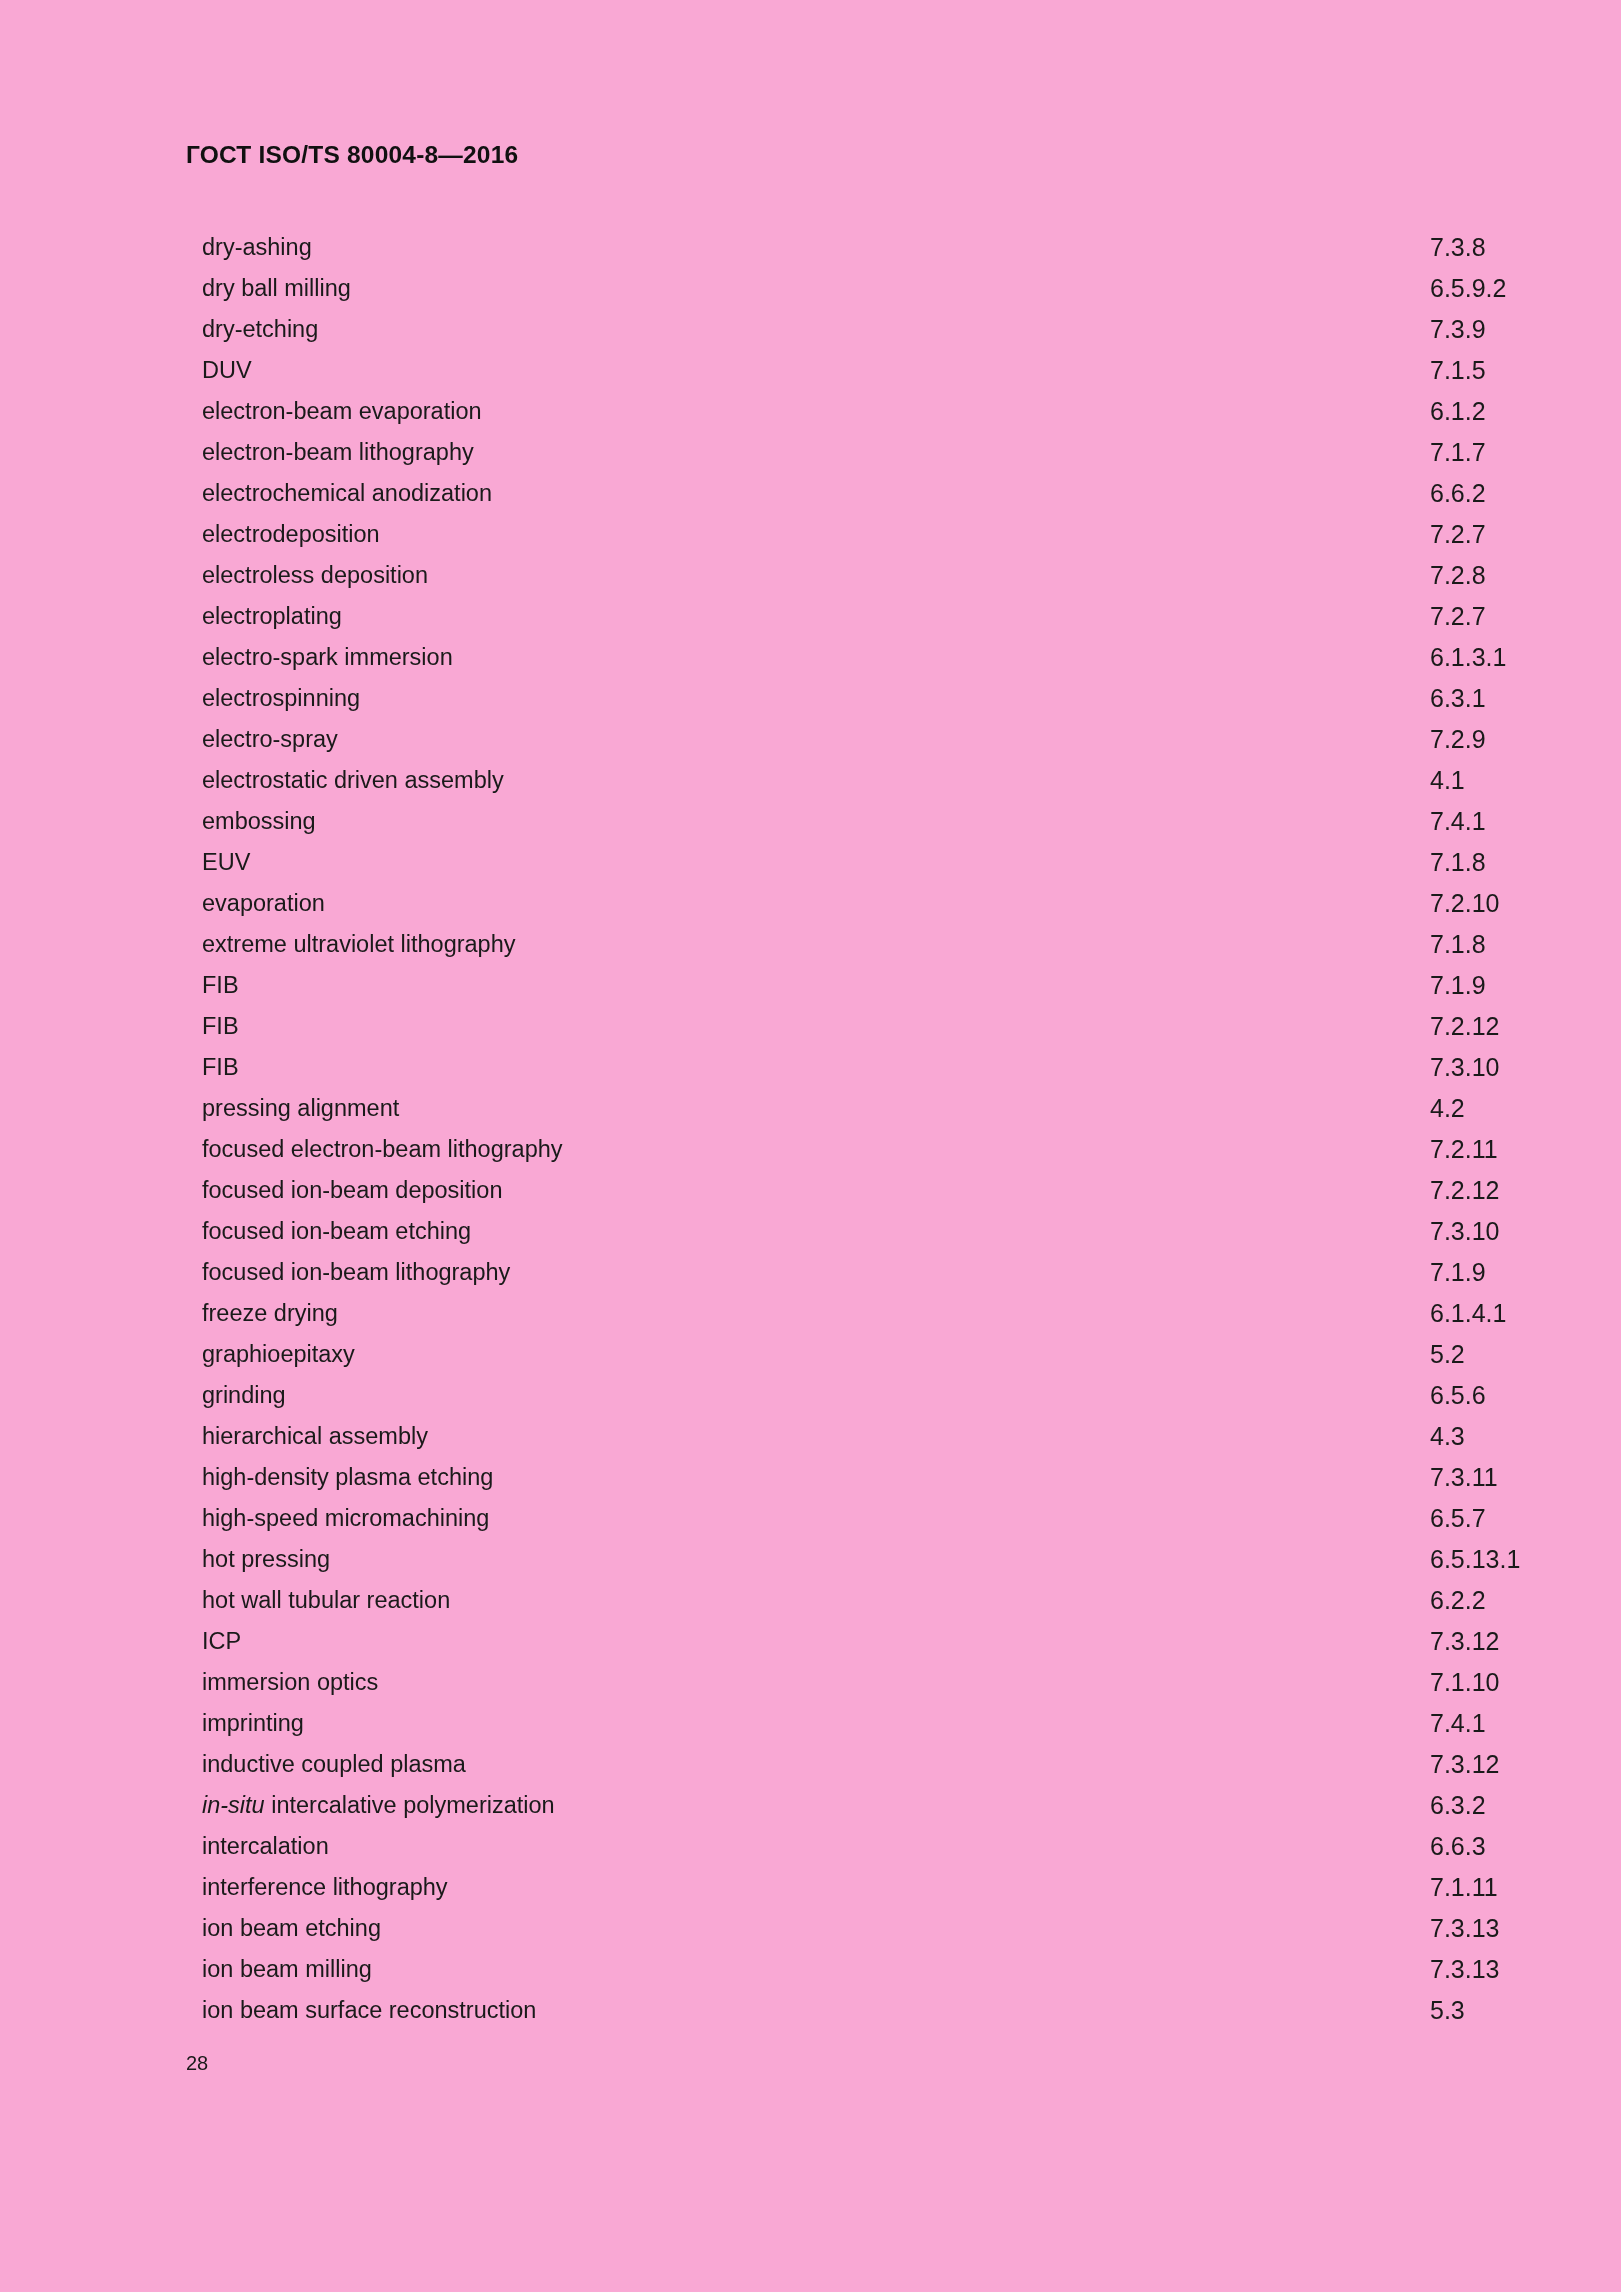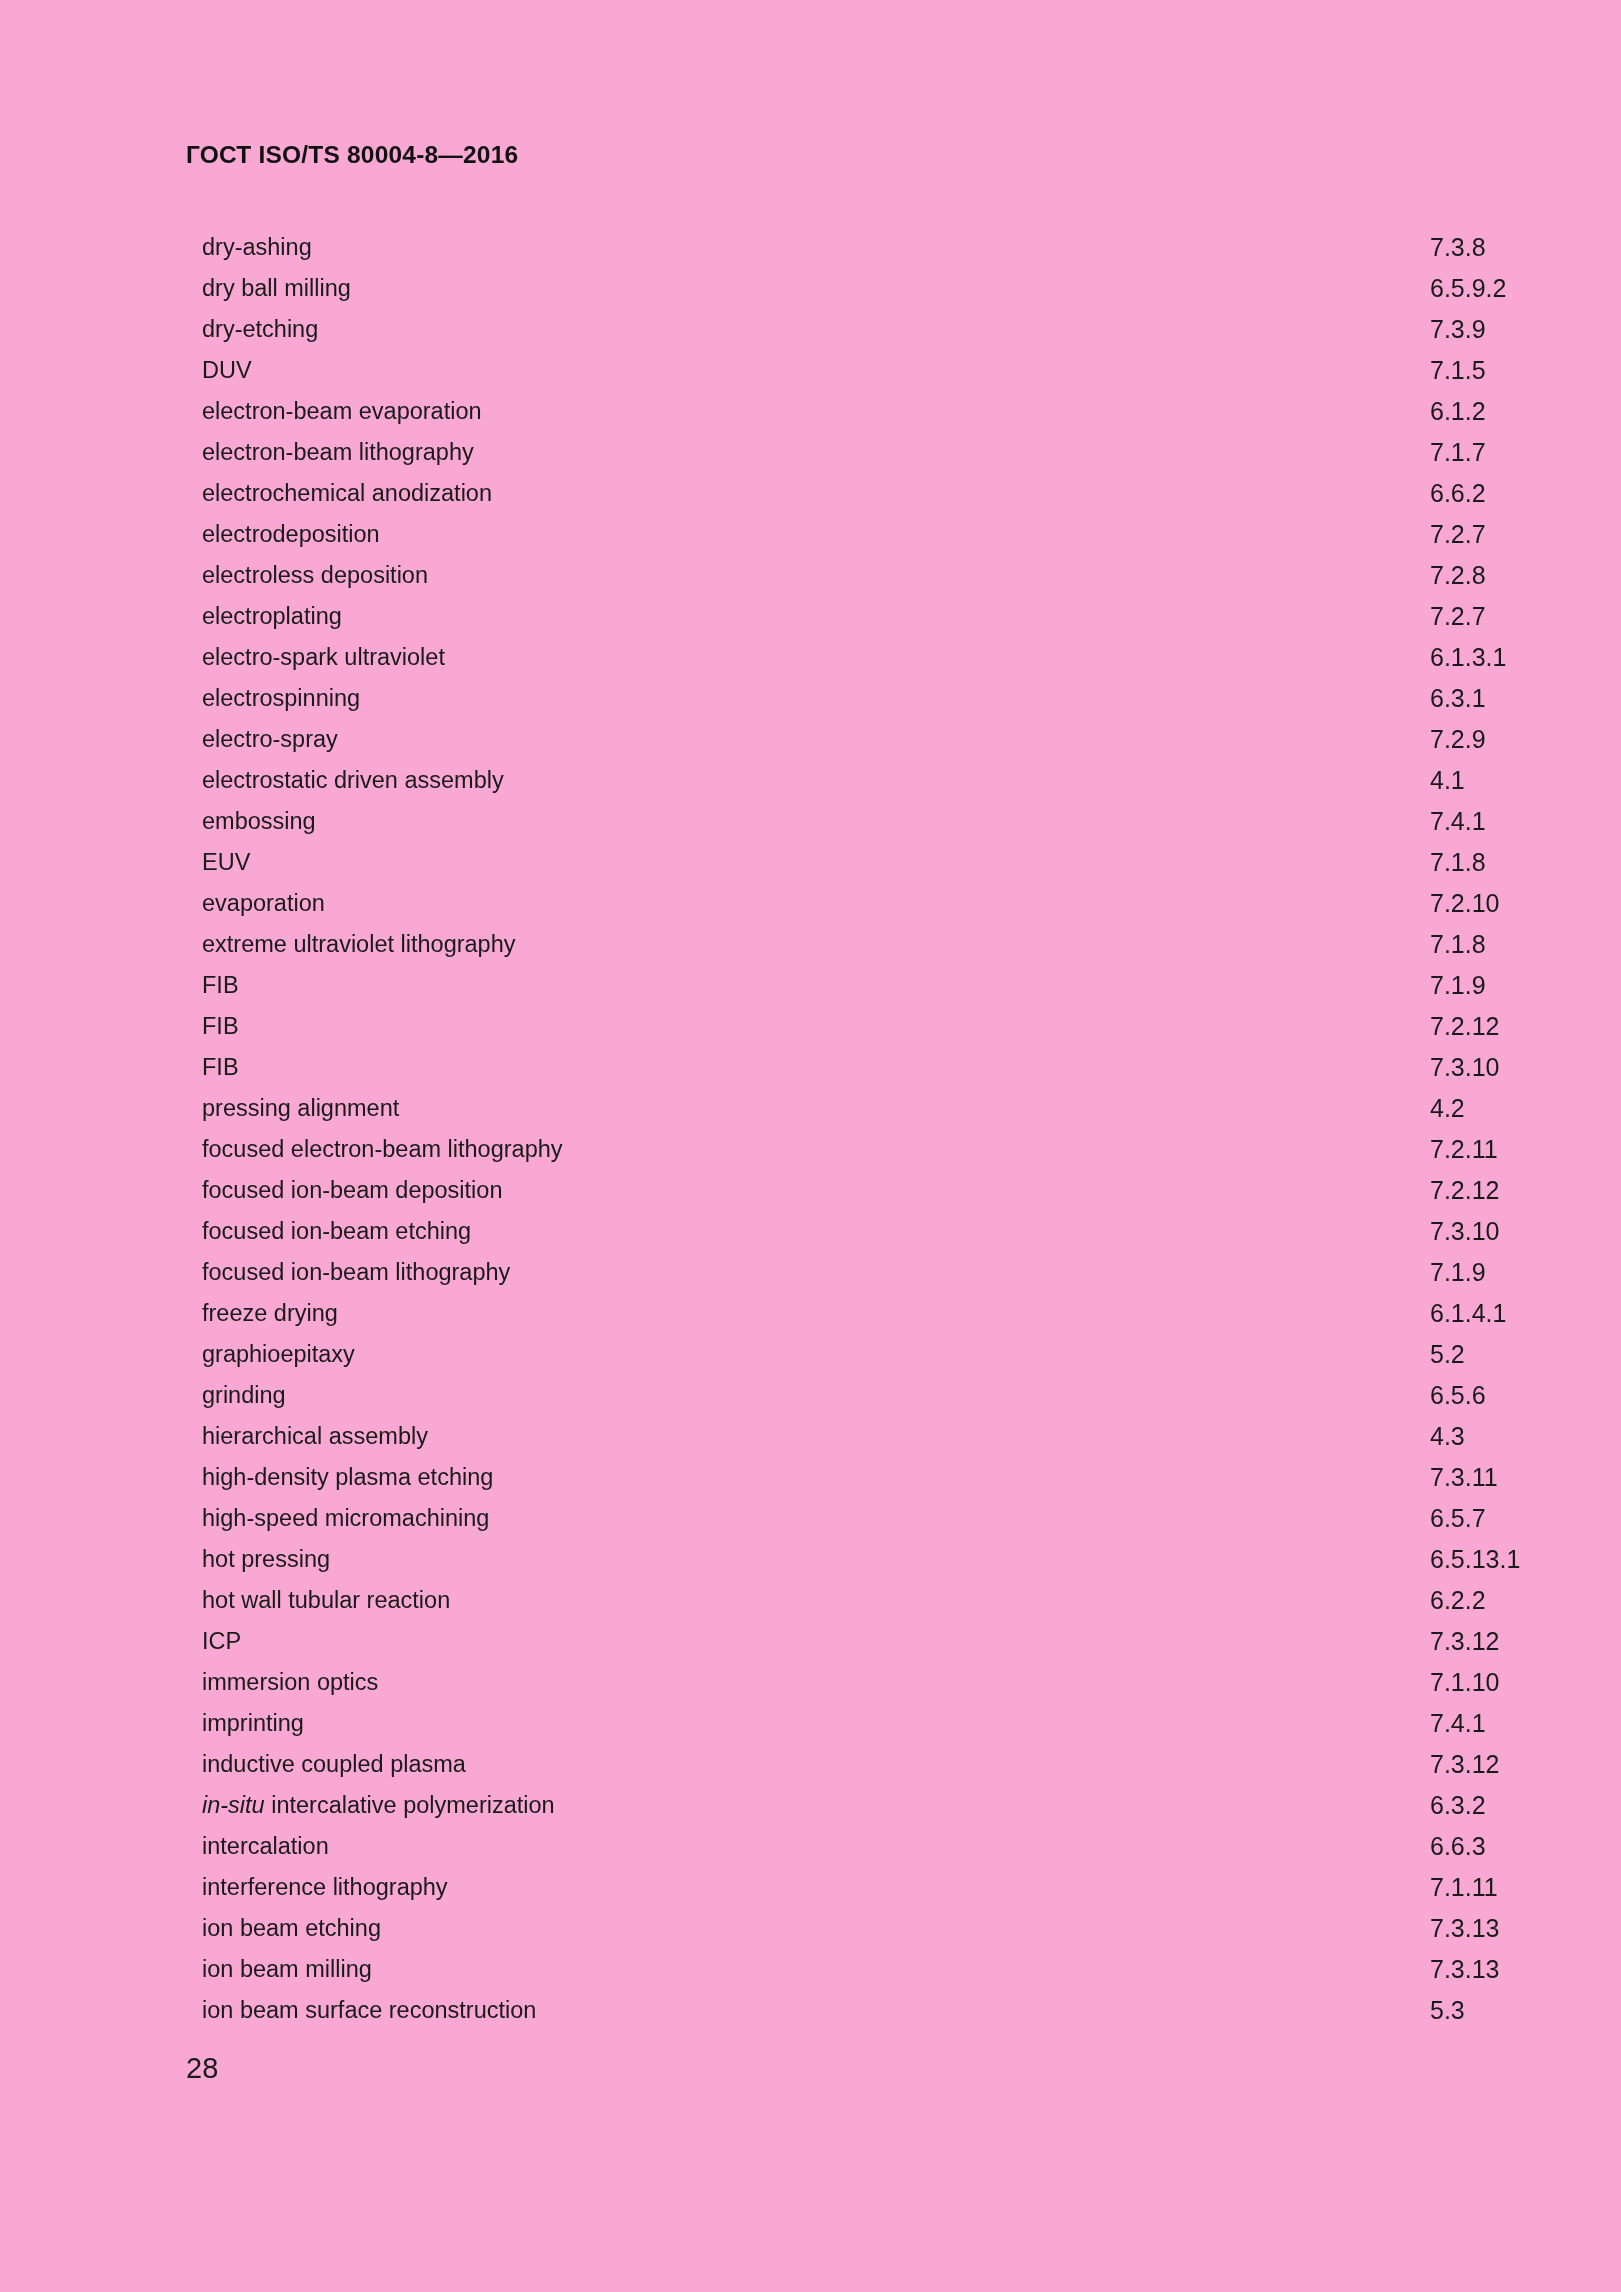--- a/index.html
+++ b/index.html
@@ -62,21 +62,21 @@
     font-size: 25px;
     color: #1a1a1a;
     white-space: nowrap;
   }
 
   
   .page-number {
     position: absolute;
     left: 186px;
     top: 2052px;
-    font-size: 29px;
+    font-size: 20px;
     color: #1a1a1a;
   }
 </style>
 </head>
 <body>
 
 <div class="page">
 
   <div class="doc-header">ГОСТ ISO/TS 80004-8—2016</div>
 
@@ -84,21 +84,21 @@
       <div class="index-row"><span class="term"><span>dry-ashing</span></span><span class="ref">7.3.8</span></div>
       <div class="index-row"><span class="term"><span>dry ball milling</span></span><span class="ref">6.5.9.2</span></div>
       <div class="index-row"><span class="term"><span>dry-etching</span></span><span class="ref">7.3.9</span></div>
       <div class="index-row"><span class="term"><span>DUV</span></span><span class="ref">7.1.5</span></div>
       <div class="index-row"><span class="term"><span>electron-beam evaporation</span></span><span class="ref">6.1.2</span></div>
       <div class="index-row"><span class="term"><span>electron-beam lithography</span></span><span class="ref">7.1.7</span></div>
       <div class="index-row"><span class="term"><span>electrochemical anodization</span></span><span class="ref">6.6.2</span></div>
       <div class="index-row"><span class="term"><span>electrodeposition</span></span><span class="ref">7.2.7</span></div>
       <div class="index-row"><span class="term"><span>electroless deposition</span></span><span class="ref">7.2.8</span></div>
       <div class="index-row"><span class="term"><span>electroplating</span></span><span class="ref">7.2.7</span></div>
-      <div class="index-row"><span class="term"><span>electro-spark ultraviolet</span></span><span class="ref">6.1.3.1</span></div>
+      <div class="index-row"><span class="term"><span>electro-spark immersion</span></span><span class="ref">6.1.3.1</span></div>
       <div class="index-row"><span class="term"><span>electrospinning</span></span><span class="ref">6.3.1</span></div>
       <div class="index-row"><span class="term"><span>electro-spray</span></span><span class="ref">7.2.9</span></div>
       <div class="index-row"><span class="term"><span>electrostatic driven assembly</span></span><span class="ref">4.1</span></div>
       <div class="index-row"><span class="term"><span>embossing</span></span><span class="ref">7.4.1</span></div>
       <div class="index-row"><span class="term"><span>EUV</span></span><span class="ref">7.1.8</span></div>
       <div class="index-row"><span class="term"><span>evaporation</span></span><span class="ref">7.2.10</span></div>
       <div class="index-row"><span class="term"><span>extreme ultraviolet lithography</span></span><span class="ref">7.1.8</span></div>
       <div class="index-row"><span class="term"><span>FIB</span></span><span class="ref">7.1.9</span></div>
       <div class="index-row"><span class="term"><span>FIB</span></span><span class="ref">7.2.12</span></div>
       <div class="index-row"><span class="term"><span>FIB</span></span><span class="ref">7.3.10</span></div>

